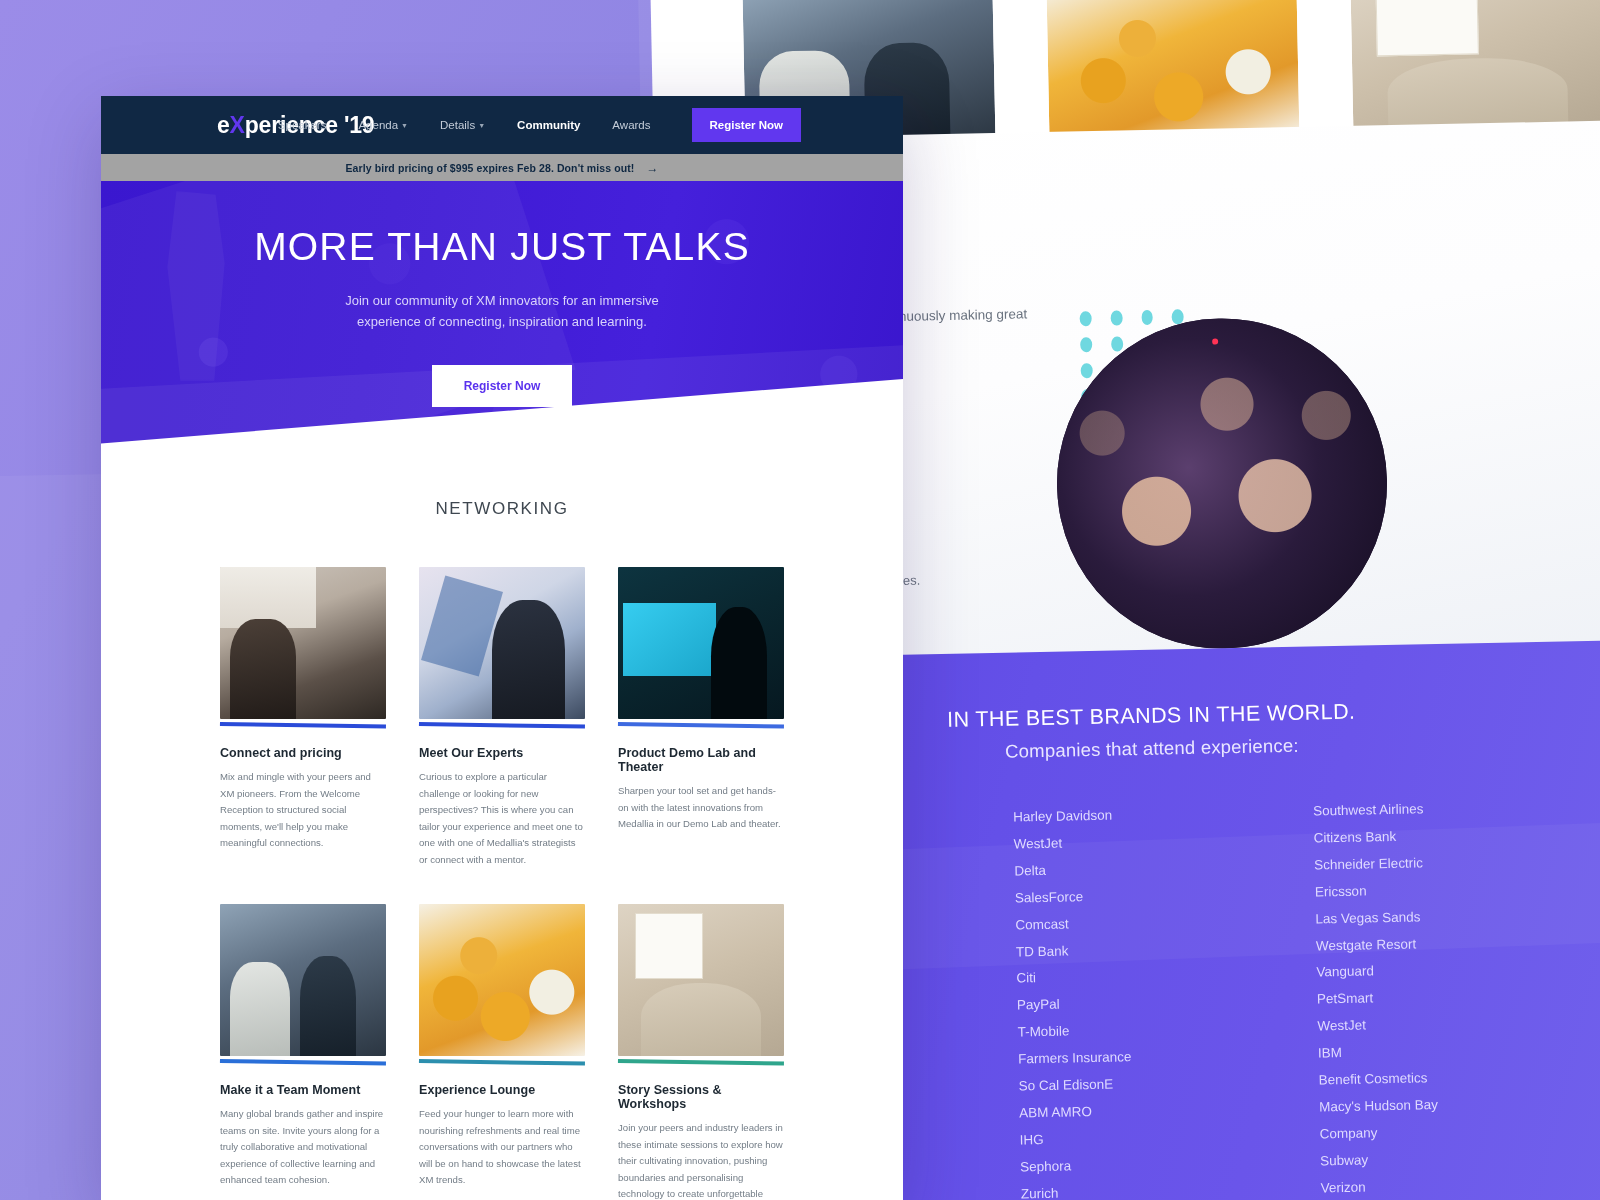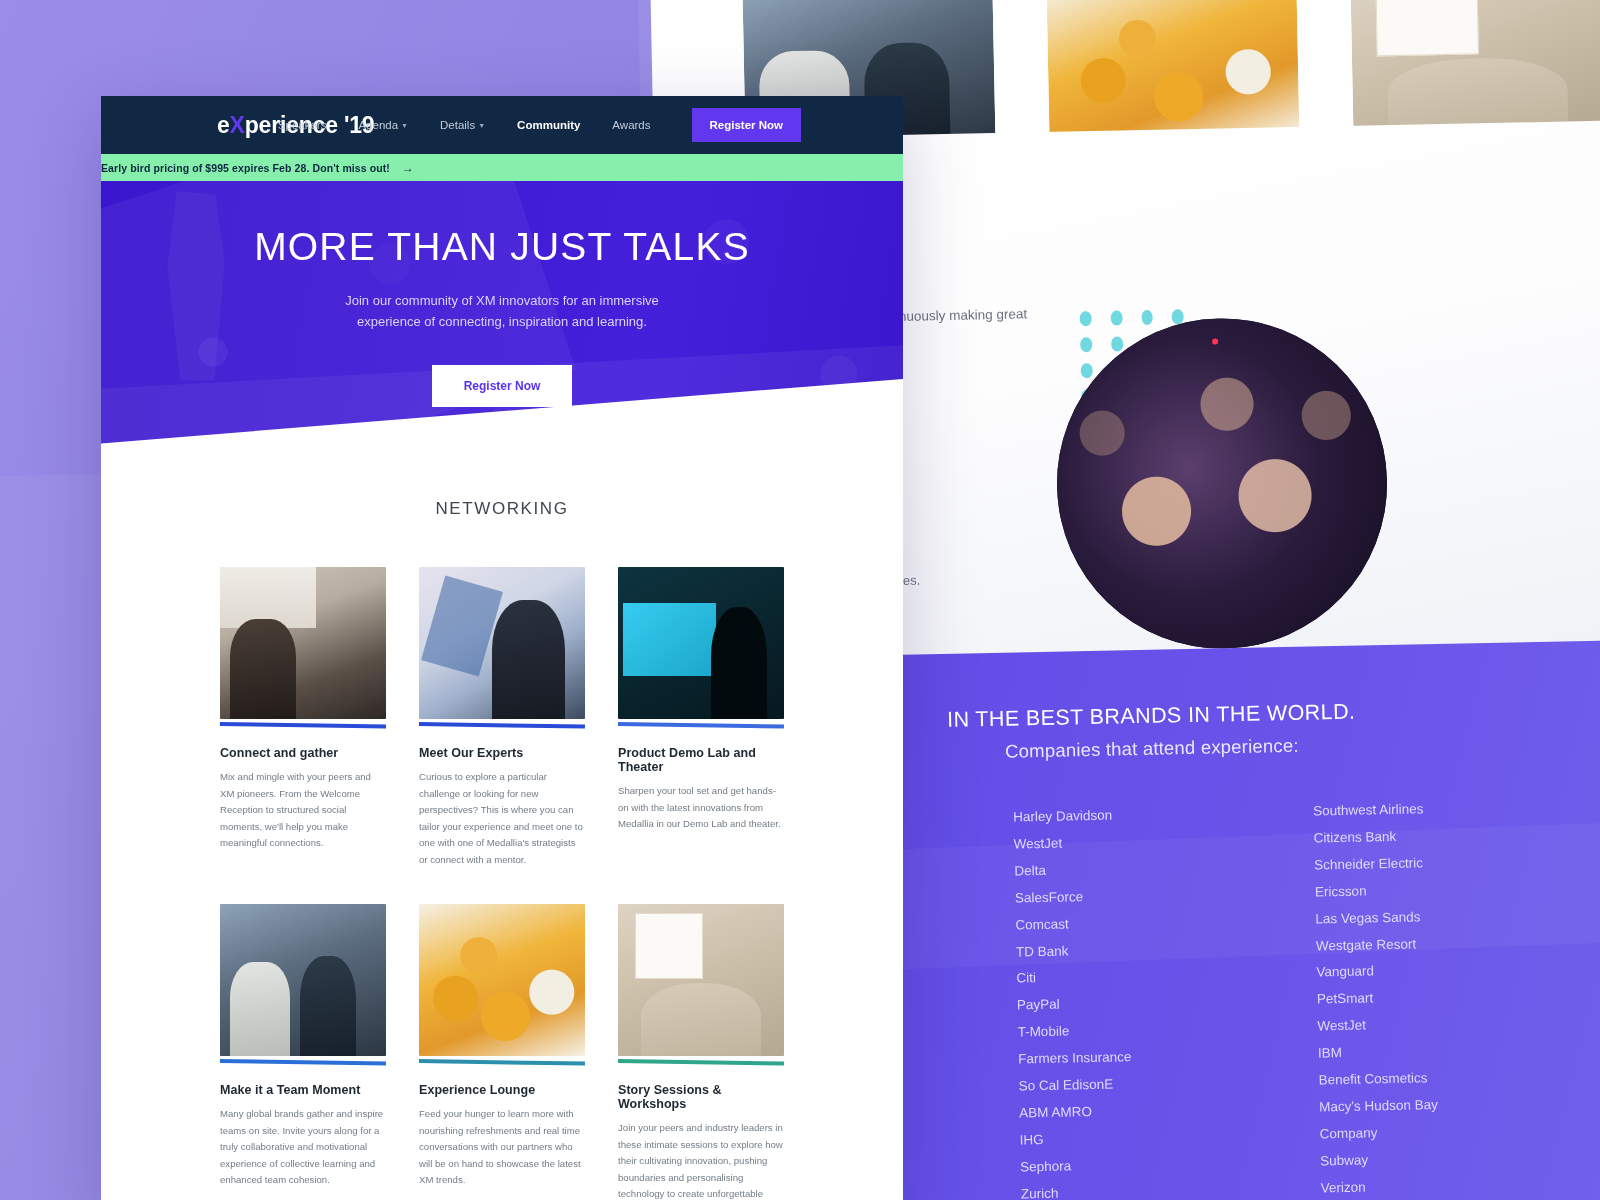--- a/index.html
+++ b/index.html
@@ -124,22 +124,22 @@
   .nav a { font-size: 11.5px; color: #c3ccd8; text-decoration: none; white-space: nowrap; }
   .nav a.active { color: #ffffff; font-weight: 700; }
   .caret { display: inline-block; margin-left: 3px; font-size: 7px; color: #98a5b5; vertical-align: middle; }
   .btn-register-nav {
     background: #6137ef; color: #fff; font-size: 11.5px; font-weight: 700;
     padding: 11px 18px; border: none; cursor: pointer; margin-left: 9px; white-space: nowrap;
   }
 
   
   .banner {
-    height: 27px; background: #86efac;
-    display: flex; align-items: center; justify-content: flex-start;
+    height: 27px; background: #a3a3a3;
+    display: flex; align-items: center; justify-content: center;
     font-size: 10.5px; font-weight: 700; color: #0e2742; letter-spacing: .1px;
   }
   .banner .arr { margin-left: 12px; font-size: 12px; }
 
   
   .hero {
     position: relative; height: 276px; overflow: hidden;
     background: linear-gradient(100deg,#3a17cf 0%,#3f1ad4 35%,#4520db 68%,#3a16cd 100%);
   }
   .hero-figure {
@@ -406,21 +406,21 @@
 
     <div class="section">
       <div class="section-title">NETWORKING</div>
 
       <div class="grid">
         <div class="card">
           <div class="thumb">
               <span class="ph ph-connect"></span>
             </div>
           <div class="rule" style="background:#2A4BD8"></div>
-          <h3>Connect and gather</h3>
+          <h3>Connect and pricing</h3>
           <p>Mix and mingle with your peers and XM pioneers. From the Welcome Reception to structured social moments, we'll help you make meaningful connections.</p>
         </div>
         <div class="card">
           <div class="thumb">
               <span class="ph ph-expert"></span>
             </div>
           <div class="rule" style="background:#2A4BD8"></div>
           <h3>Meet Our Experts</h3>
           <p>Curious to explore a particular challenge or looking for new perspectives? This is where you can tailor your experience and meet one to one with one of Medallia's strategists or connect with a mentor.</p>
         </div>

